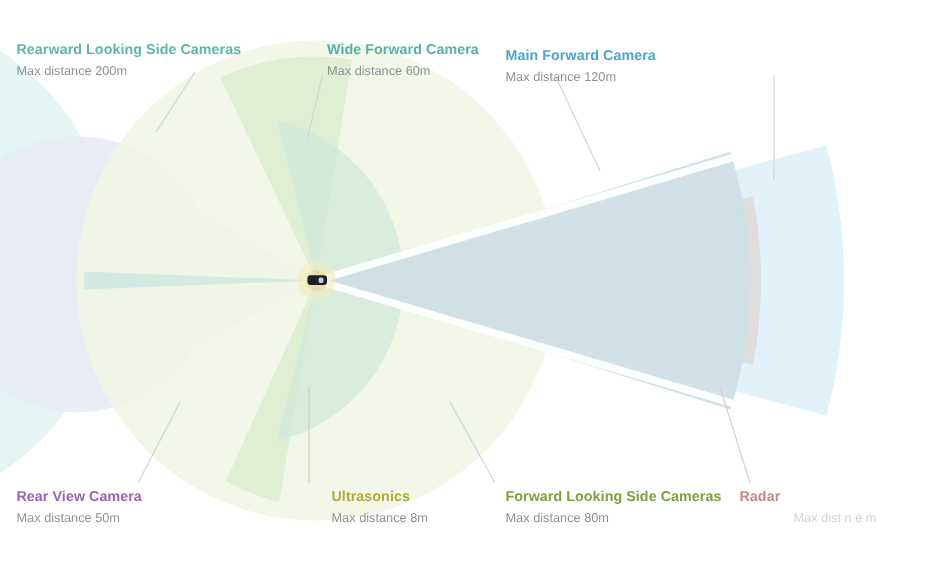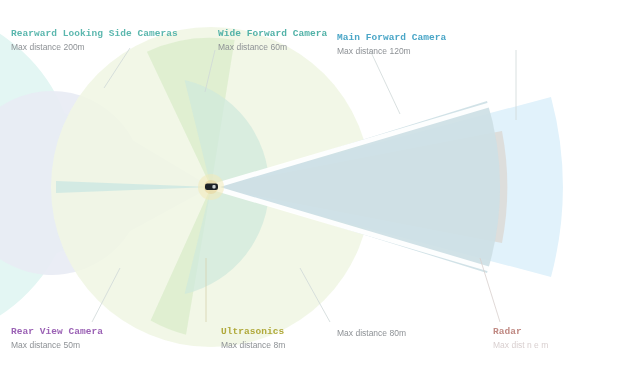--- a/index.html
+++ b/index.html
@@ -18,30 +18,29 @@
     position:absolute;
     line-height:1.35;
     white-space:nowrap;
     user-select:none;
   }
   .label .title{
     font-size:9.5px;
     font-weight:bold;
     letter-spacing:.05px;
     display:block;
-    font-family:Liberation Mono, monospace;
   }
   .label .sub{
     font-size:8.5px;
     font-weight:normal;
     color:#8e9296;
     display:block;
     margin-top:1.5px;
   }
-  .sub.faded{color:#c9bcbc;opacity:.72;filter:blur(.35px);}
+  .sub.faded{color:#c9bcbc;opacity:.72;filter:blur(.35px);margin-left:36px;}
 
   
   #lbl-rearward-side{left:11px;  top:28px;}
   #lbl-wide-forward {left:186px; top:28px;margin-left:32px;}
   #lbl-main-forward {left:337px; top:32px;}
   #lbl-narrow-forward{left:493px;top:28px;}
   #lbl-rear-view    {left:11px;  top:326px;}
   #lbl-ultrasonics  {left:174px; top:326px;margin-left:47px;}
   #lbl-forward-side {left:337px; top:326px;}
   #lbl-radar        {left:493px; top:326px;}
@@ -121,20 +120,21 @@
     <span class="title" style="color:#9b62b5">Rear View Camera</span>
     <span class="sub">Max distance 50m</span>
   </div>
 
   <div class="label" id="lbl-ultrasonics">
     <span class="title" style="color:#b0a93a">Ultrasonics</span>
     <span class="sub">Max distance 8m</span>
   </div>
 
   <div class="label" id="lbl-forward-side">
+    <span class="title" style="color:#7aa23c">Forward Looking Side Cameras</span>
     <span class="sub">Max distance 80m</span>
   </div>
 
   <div class="label" id="lbl-radar">
     <span class="title" style="color:#c08a84">Radar</span>
     <span class="sub faded">Max dist  n  e   m</span>
   </div>
 
 </div>
 

